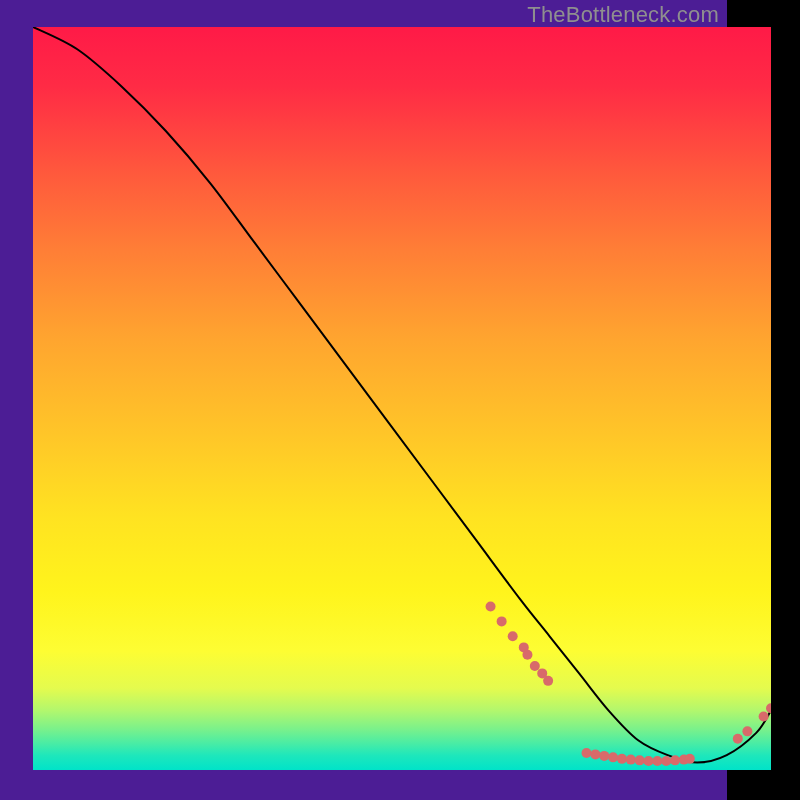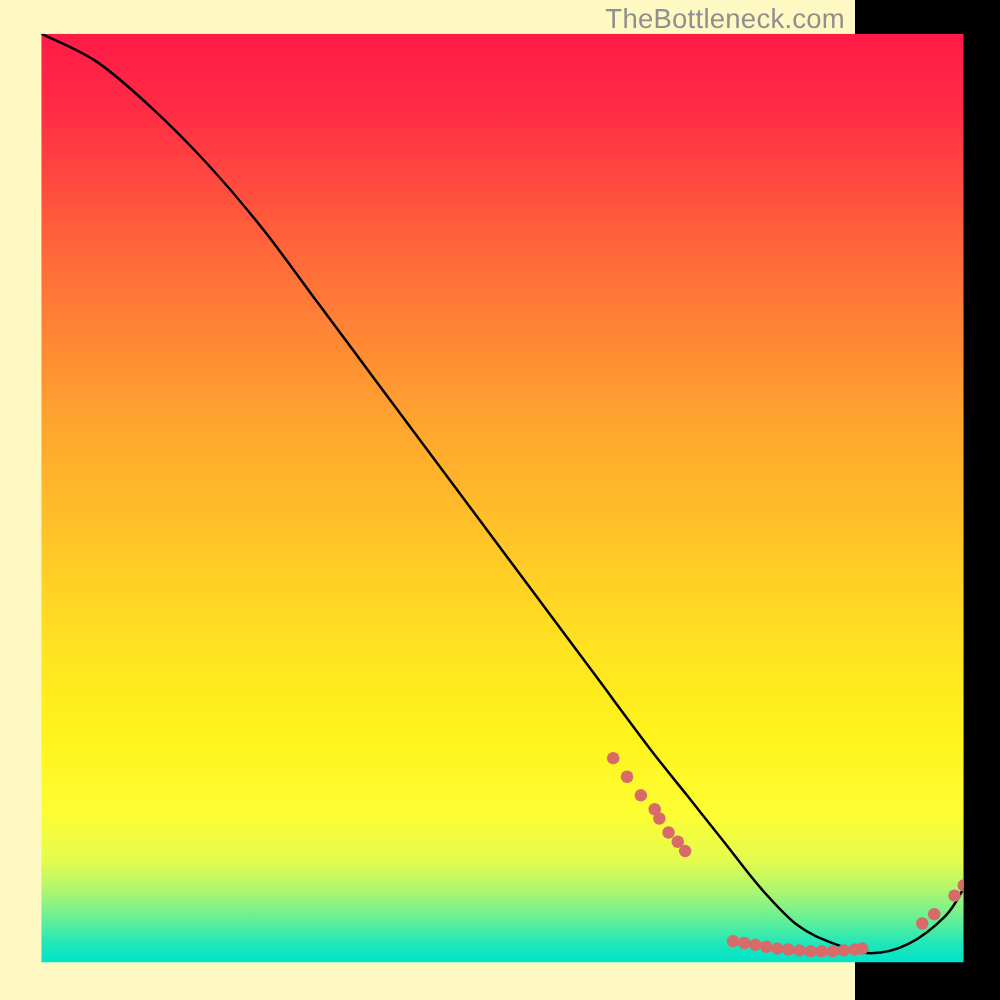--- a/index.html
+++ b/index.html
@@ -8,21 +8,22 @@
     width: 800px;
     height: 800px;
     background: #000;
     overflow: hidden;
     font-family: Arial, Helvetica, sans-serif;
   }
   .outer {
     position: relative;
     width: 684px;
     height: 800px;
-    background: #fef9c3;
+    background: #4c1d95;
+    padding-left: 43px;
   }
   .watermark {
     position: absolute;
     top: 2px;
     right: 8px;
     color: #8f8f8f;
     font-size: 22px;
     letter-spacing: 0.2px;
     z-index: 4;
   }

